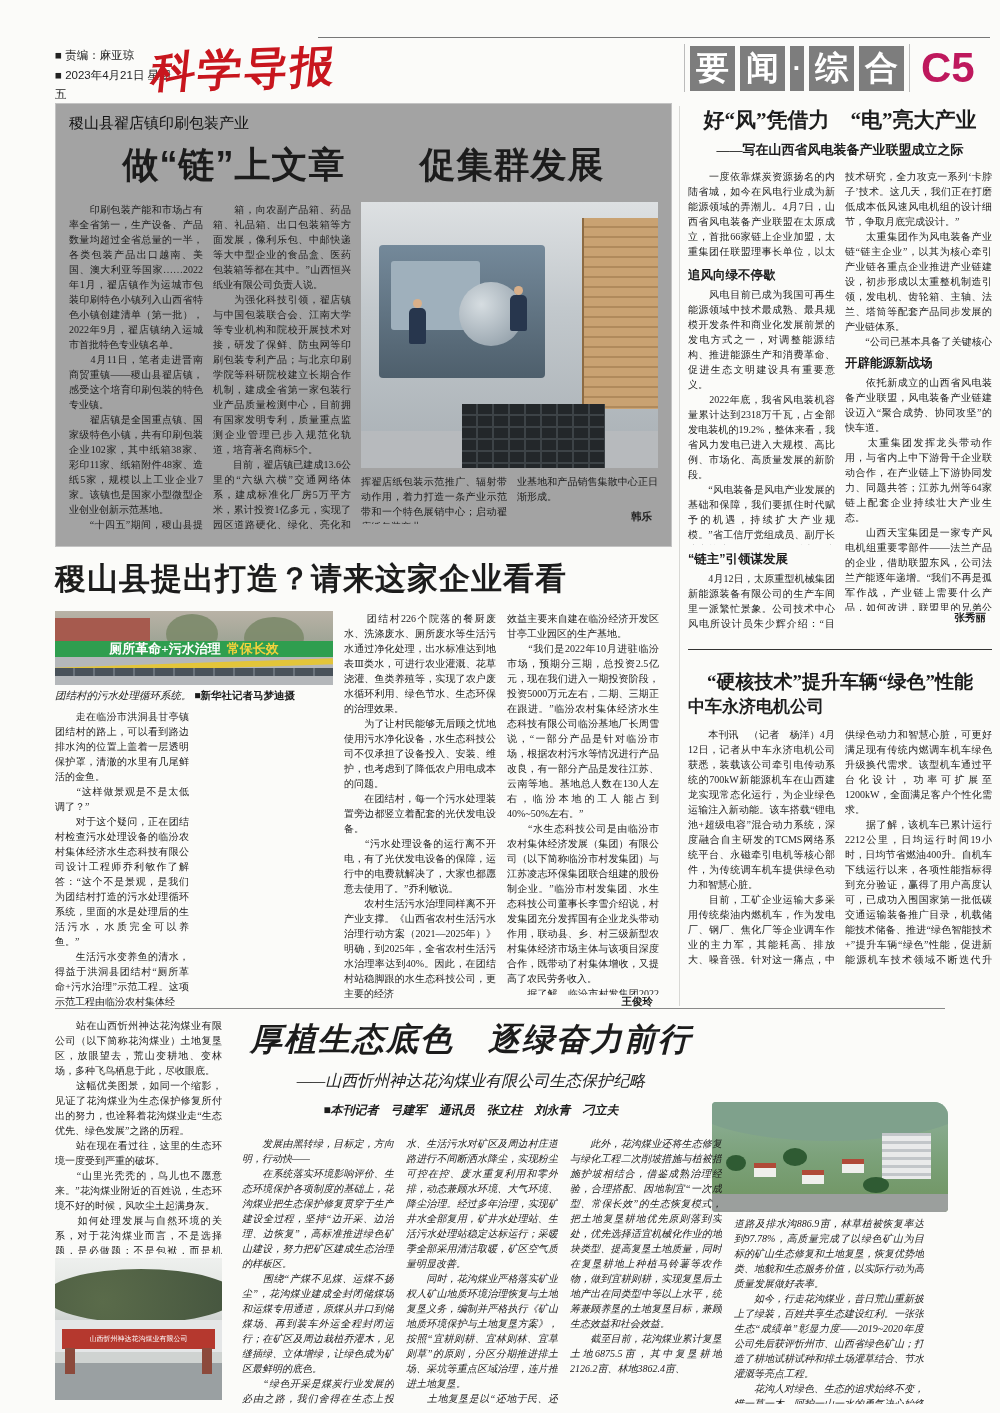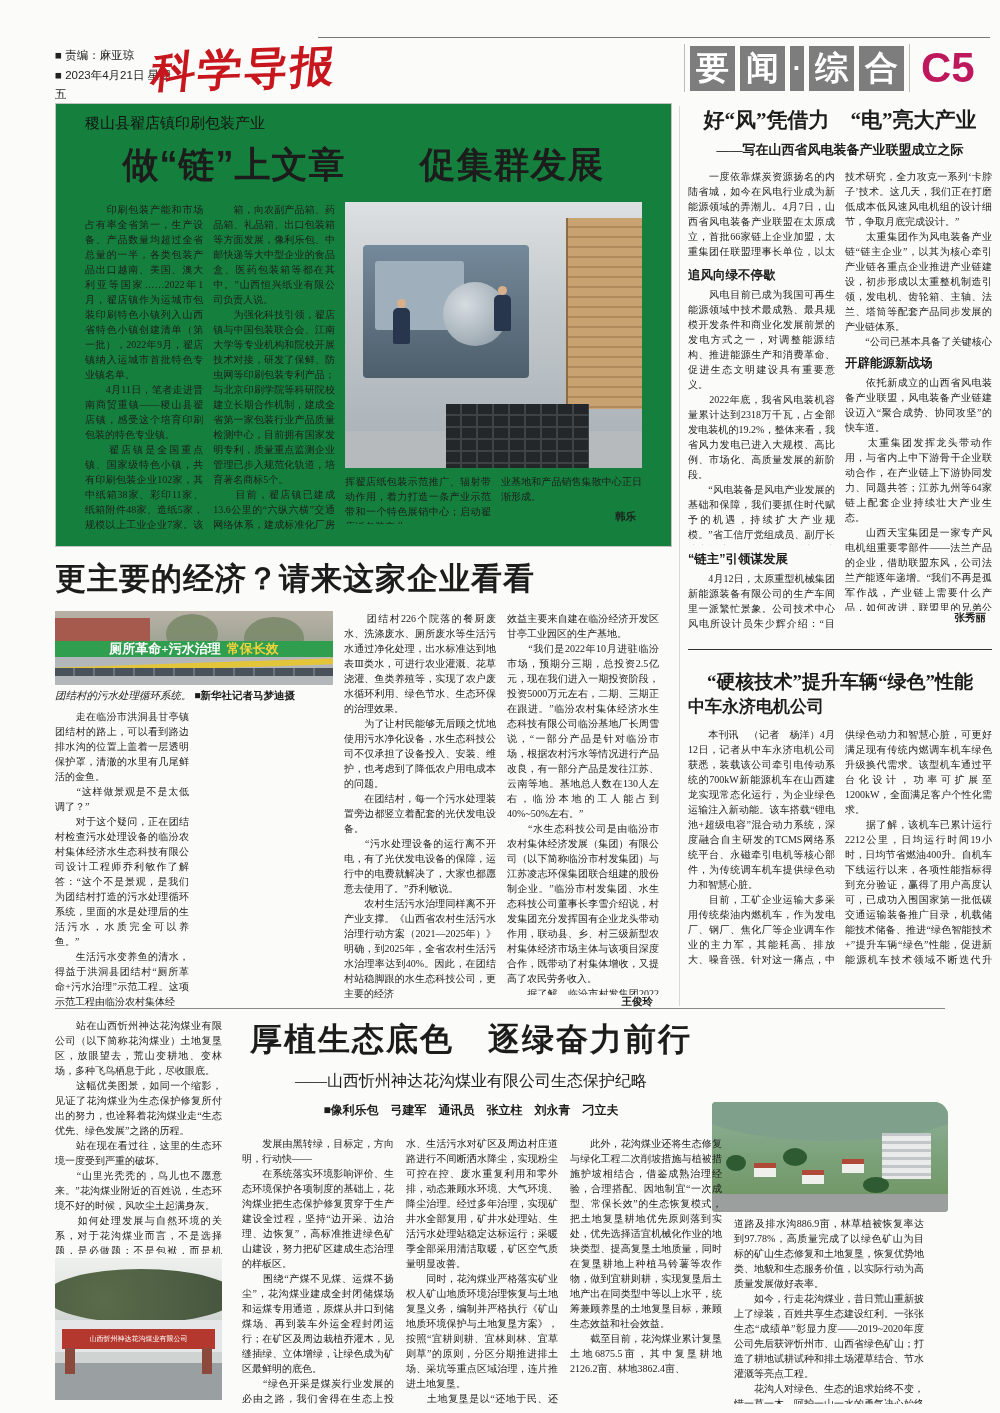--- a/index.html
+++ b/index.html
@@ -23,21 +23,21 @@
   
   .col{font-size:10px;line-height:1.5;text-align:justify;white-space:pre-line;
        overflow:hidden;color:#1c1c1c;}
   .colwrap{display:flex;flex-direction:column;}
   .colwrap .col{flex:1;}
   .sig{text-align:right;font-weight:bold;font-size:10.5px;padding-right:6px;}
   .subhead{font-family:"Liberation Sans","DejaVu Sans",sans-serif;font-weight:bold;
            font-size:12.5px;margin:6px 0 3px;}
   
   #a1{left:55px;top:103px;width:617px;height:444px;border:1px solid #c3c3c3;
-      box-sizing:border-box;padding:10px 29px;background:#15803d;}
+      box-sizing:border-box;padding:10px 13px;background:#a3a3a3;}
   #a1-kicker{font-size:15px;color:#111;}
   #a1-headline{font-size:36px;font-weight:bold;text-align:center;letter-spacing:1px;
                margin-top:8px;font-family:"Liberation Sans","DejaVu Sans",sans-serif;}
   #a1-body{display:flex;gap:10px;margin-top:12px;height:328px;}
   
   .ph{position:relative;overflow:hidden;}
   #photo1{width:100%;height:266px;background:linear-gradient(#dde0e2 0%,#c2c8cc 40%,#a8afb4 100%);}
   #photo1 .machine{position:absolute;left:6%;top:16%;width:56%;height:50%;
       background:linear-gradient(#77ML 0%,#51626f 100%);background:linear-gradient(#74899a,#4e5f6c);border-radius:4px;}
   #photo1 .panel{position:absolute;left:10%;top:22%;width:30%;height:26%;background:#9fb0bc;border-radius:3px;}
@@ -93,21 +93,21 @@
   #bot-intro-wrap{position:absolute;left:0;top:0;width:167px;}
   #bot-intro{height:236px;}
   #photo3{width:167px;height:142px;margin-top:4px;background:linear-gradient(#eef0ee 0%,#dfe3df 30%,#cfd3d1 45%);}
   #photo3 .trees{position:absolute;left:-6%;top:8%;width:115%;height:38%;border-radius:50%;
       background:radial-gradient(circle at 30% 60%,#5a6b4a,#44543e);}
   #photo3 .bld{position:absolute;left:0;top:44%;width:100%;height:22%;background:#e4e6e7;}
   #photo3 .rbanner{position:absolute;left:4%;top:50%;width:92%;height:14%;background:#b5382e;color:#fff;
       font-size:7px;display:flex;align-items:center;justify-content:center;white-space:nowrap;overflow:hidden;}
   #photo3 .ground{position:absolute;left:0;bottom:0;width:100%;height:26%;background:#9aa0a2;}
   #photo3 .pillar{position:absolute;bottom:18%;width:10px;height:26px;background:#8c4a3c;}
-  #bot-main{position:absolute;left:187px;top:0;width:706px;height:388px;}
+  #bot-main{position:absolute;left:187px;top:0;width:706px;height:388px;font-style:italic;}
   #bot-header{margin-right:248px;}
   #bot-headline{font-size:32px;font-weight:bold;text-align:center;letter-spacing:2px;}
   #bot-sub{font-size:16px;text-align:center;margin-top:9px;}
   #bot-byline{font-size:12px;font-weight:bold;text-align:center;margin-top:10px;
       font-family:"Liberation Sans","DejaVu Sans",sans-serif;}
   #photo4{position:absolute;right:0;top:84px;width:236px;height:110px;
       background:linear-gradient(#8fb09b 0%,#7aa077 55%,#6f935f 100%);border-radius:4px 14px 4px 4px;}
   #photo4 .ridge{position:absolute;left:-10%;top:-35%;width:120%;height:70%;border-radius:50%;background:#7fa18c;}
   #photo4 .wb{position:absolute;right:7%;top:28%;width:21%;height:42%;background:#e9eaea;
       background-image:repeating-linear-gradient(#c2c6c9 0 3px,transparent 3px 8px);}
@@ -209,21 +209,21 @@
   <div id="r2-kicker">中车永济电机公司</div>
   <div id="r2-cols">
     <div class="col">　　本刊讯　（记者　杨洋）4月12日，记者从中车永济电机公司获悉，装载该公司牵引电传动系统的700kW新能源机车在山西建龙实现常态化运行，为企业绿色运输注入新动能。该车搭载“锂电池+超级电容”混合动力系统，深度融合自主研发的TCMS网络系统平台、永磁牵引电机等核心部件，为传统调车机车提供绿色动力和智慧心脏。
 　　目前，工矿企业运输大多采用传统柴油内燃机车，作为发电厂、钢厂、焦化厂等企业调车作业的主力军，其能耗高、排放大、噪音强。针对这一痛点，中车永济电机公司瞄准国家节能环保、绿色发展的时代要求，研发装配了自主研制的TCMS网络系统平台、永磁牵引</div>
     <div class="col">供绿色动力和智慧心脏，可更好满足现有传统内燃调车机车绿色升级换代需求。该型机车通过平台化设计，功率可扩展至1200kW，全面满足客户个性化需求。
 　　据了解，该机车已累计运行2212公里，日均运行时间19小时，日均节省燃油400升。自机车下线运行以来，各项性能指标得到充分验证，赢得了用户高度认可，已成功入围国家第一批低碳交通运输装备推广目录，机载储能技术储备、推进“绿色智能技术+”提升车辆“绿色”性能，促进新能源机车技术领域不断迭代升级，为轨道交通装备绿色环保化发展贡献“中车智慧”。</div>
   </div>
 </div>
 
 <div class="abs" id="mid">
-  <div id="mid-headline">更主要的经济？请来这家企业看看</div>
+  <div id="mid-headline">稷山县提出打造？请来这家企业看看</div>
   <div id="mid-body">
     <div id="mid-left">
       <div class="ph" id="photo2">
         <div class="wall"></div>
         <div class="tree" style="left:40%;top:4%;width:52px;height:40px"></div>
         <div class="tree" style="left:68%;top:8%;width:60px;height:42px"></div>
         <div class="banner">
           <span>厕所革命+污水治理</span>
           <span class="y">常保长效</span>
         </div>
@@ -274,21 +274,21 @@
       <div class="rbanner">山西忻州神达花沟煤业有限公司</div>
       <div class="ground"></div>
       <div class="pillar" style="left:6%"></div>
       <div class="pillar" style="right:6%"></div>
     </div>
   </div>
   <div id="bot-main">
     <div id="bot-header">
       <div id="bot-headline">厚植生态底色　逐绿奋力前行</div>
       <div id="bot-sub">——山西忻州神达花沟煤业有限公司生态保护纪略</div>
-      <div id="bot-byline">■像利乐包　弓建军　通讯员　张立柱　刘永青　刁立夫</div>
+      <div id="bot-byline">■本刊记者　弓建军　通讯员　张立柱　刘永青　刁立夫</div>
     </div>
     <div class="ph" id="photo4">
       <div class="ridge"></div>
       <div class="wb"></div>
       <div class="house" style="left:18%;top:55%"></div>
       <div class="house" style="left:38%;top:62%"></div>
       <div class="house" style="left:55%;top:52%"></div>
       <div class="tr" style="left:6%;top:48%;width:20px;height:16px"></div>
       <div class="tr" style="left:30%;top:42%;width:24px;height:18px"></div>
       <div class="tr" style="left:64%;top:68%;width:26px;height:16px"></div>

